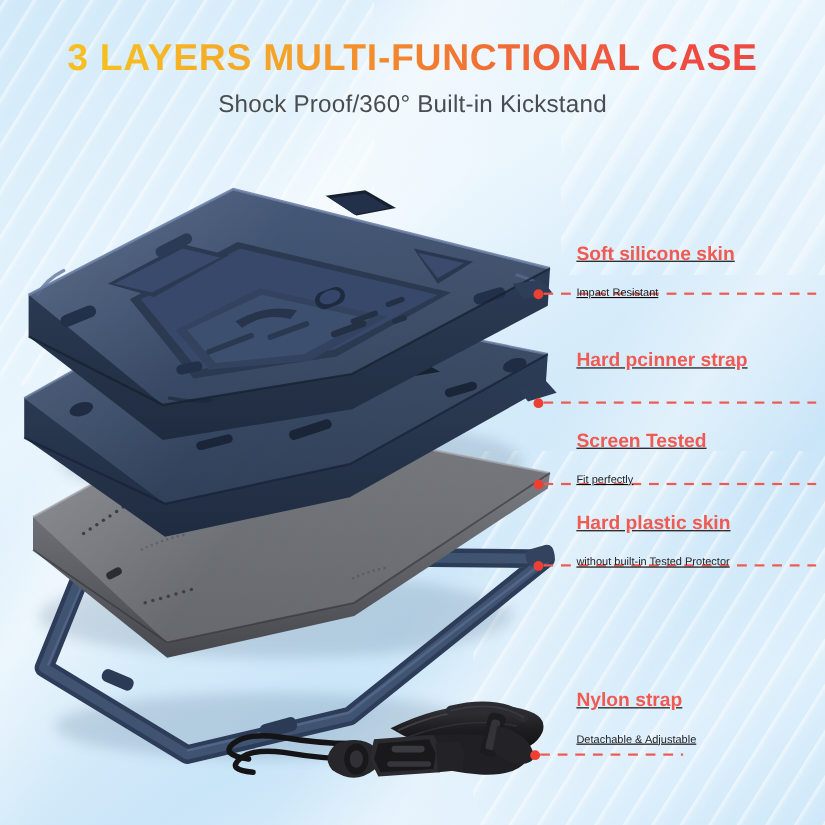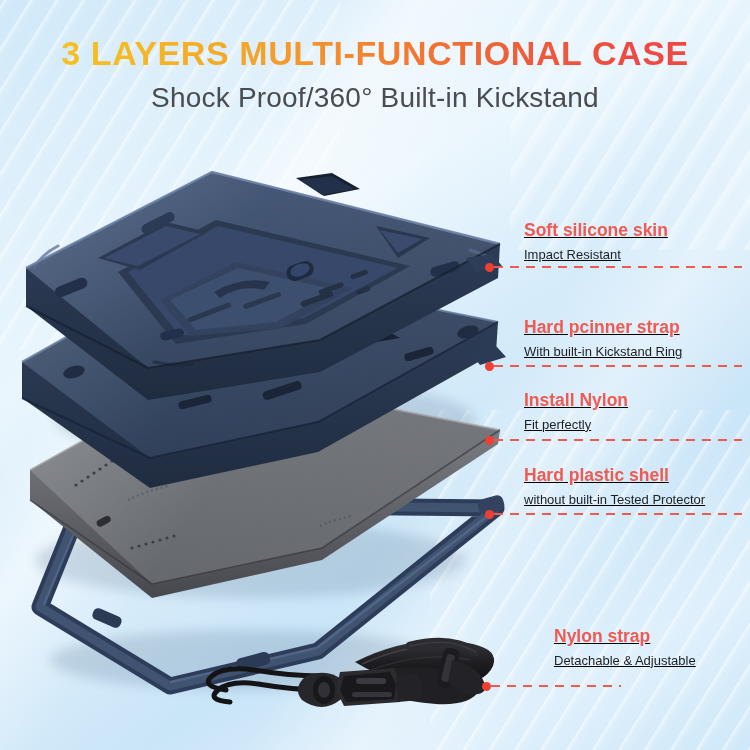--- a/index.html
+++ b/index.html
@@ -65,43 +65,43 @@
     line-height: 1.05;
     background: linear-gradient(95deg, #f7c223 0%, #f6bd22 14%, #f4a32a 34%, #f2822f 50%, #ef5f3a 68%, #ee4a42 84%, #ed4945 100%);
     -webkit-background-clip: text;
     background-clip: text;
     color: transparent;
     -webkit-text-fill-color: transparent;
     white-space: nowrap;
   }
   .sub-title {
     margin: 10px 0 0 0;
-    font-size: 28px;
+    font-size: 22px;
     font-weight: normal;
     color: #494c50;
     letter-spacing: .2px;
     white-space: nowrap;
   }
 
   
   .callout {
     position: absolute;
     z-index: 45;
     text-decoration: underline;
   }
   .callout-title {
     font-size: 17.5px;
     font-weight: bold;
     color: #ef5a52;
     line-height: 1.18;
     white-space: nowrap;
   }
   .callout-sub {
-    margin-top: 6px;
-    font-size: 13px;
+    margin-top: 20px;
+    font-size: 10px;
     font-weight: normal;
     color: #1d1f22;
     line-height: 1.2;
     white-space: nowrap;
   }
 
   
   .leader {
     position: absolute;
     height: 2px;
@@ -400,31 +400,30 @@
     <div class="leader" style="left:491px; top:685px; width:130px;"></div>
   </div>
 
   <div class="callout" style="left:524px; top:220px;">
     <div class="callout-title">Soft silicone skin</div>
     <div class="callout-sub">Impact Resistant</div>
   </div>
 
   <div class="callout" style="left:524px; top:317px;">
     <div class="callout-title">Hard pcinner strap</div>
-    <div class="callout-sub">With built-in Kickstand Ring</div>
   </div>
 
   <div class="callout" style="left:524px; top:390px;">
-    <div class="callout-title">Install Nylon</div>
+    <div class="callout-title">Screen Tested</div>
     <div class="callout-sub">Fit perfectly</div>
   </div>
 
   <div class="callout" style="left:524px; top:465px;">
-    <div class="callout-title">Hard plastic shell</div>
+    <div class="callout-title">Hard plastic skin</div>
     <div class="callout-sub">without built-in Tested Protector</div>
   </div>
 
-  <div class="callout" style="left:554px; top:626px;">
+  <div class="callout" style="left:524px; top:626px;">
     <div class="callout-title">Nylon strap</div>
     <div class="callout-sub">Detachable &amp; Adjustable</div>
   </div>
 
 </div>
 
 </body></html>

